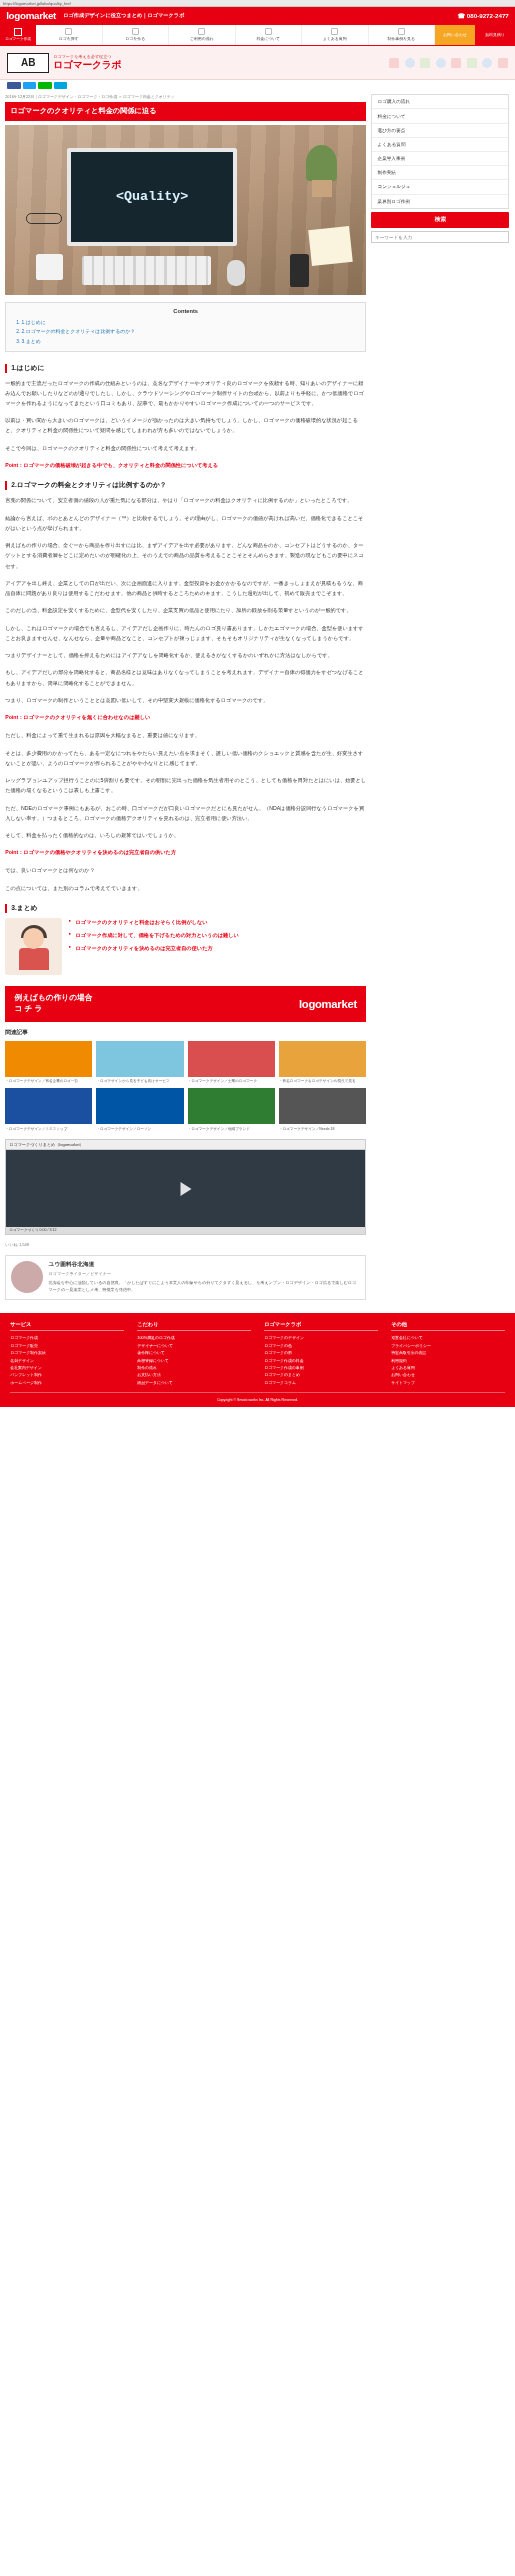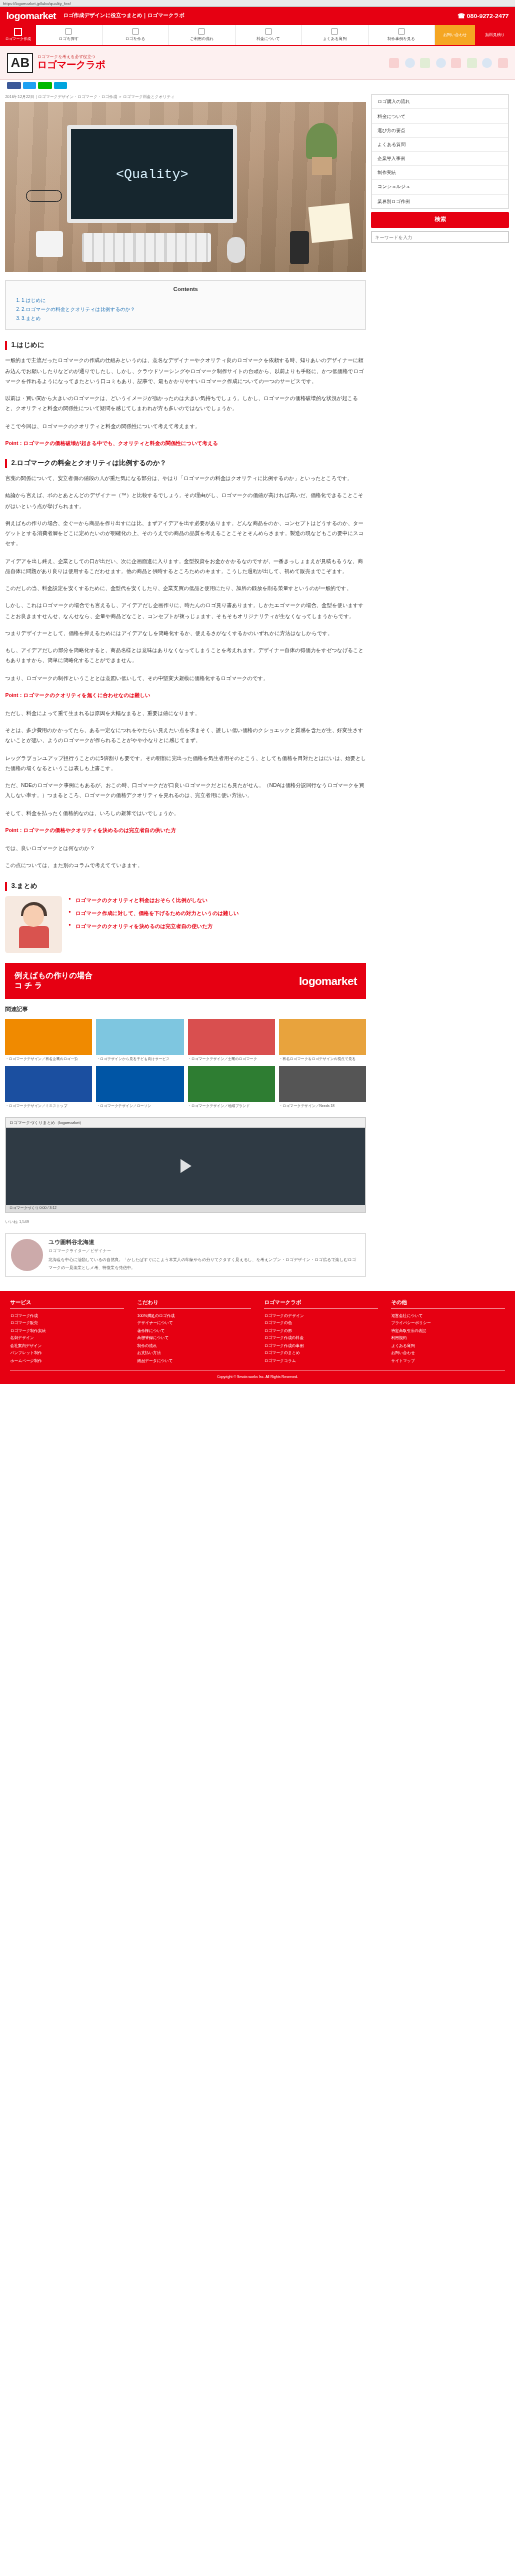--- a/index.html
+++ b/index.html
@@ -47,21 +47,21 @@
     align-items:center; justify-content:center; text-align:center; line-height:1.3;
   }
   .nav-cta.red { background:#e60012; }
   
   .banner-wrap { position:relative; }
   .banner {
     height:34px; background:#fdf0f0; border-bottom:0.5px solid #f0d5d5;
     display:flex; align-items:center; padding:0 7.2px; position:relative; overflow:hidden;
   }
   .banner-badge {
-    width:26px; height:19.6px; border:1px solid #222; color:#222; font-size:13px;
+    width:42px; height:19.6px; border:1px solid #222; color:#222; font-size:10px;
     font-weight:bold; display:flex; align-items:center; justify-content:center;
     margin-right:4.1px; background:#fff;
   }
   .banner-title { font-size:9.8px; font-weight:bold; color:#e60012; letter-spacing:-0.3px; }
   .banner-art { flex:1; display:flex; justify-content:flex-end; align-items:center; gap:5.2px; opacity:.75; }
   .b-shape { width:10.3px; height:10.3px; background:#f7c7c7; border-radius:1.5px; }
   .b-shape.c { border-radius:50%; background:#cfe3f5; }
   .b-shape.t { background:#d8eccd; }
   .sns-row { display:flex; gap:2.1px; padding:2.1px 7.2px; background:#fff; }
   .sns { width:13.4px; height:6.7px; border-radius:1px; background:#3b5998; }
@@ -72,21 +72,21 @@
   .page { display:flex; gap:5.2px; padding:3.1px 5.2px 0 5.2px; align-items:flex-start; }
   .content { width:361px; }
   .sidebar { width:138px; }
   .breadcrumb { font-size:3.9px; color:#777; margin-bottom:3.1px; }
   .article-title {
     background:#e60012; color:#fff; font-size:7.2px; font-weight:bold;
     padding:4.1px 5.2px; margin-bottom:4.1px;
   }
   .hero {
     width:100%; height:170px; background:linear-gradient(160deg,#cdb39a 0%,#b8987c 48%,#8f7458 100%);
-    position:relative; overflow:hidden; margin-bottom:5.2px;
+    position:relative; overflow:hidden; margin-bottom:5.2px;font-weight:bold;
   }
   .hero .desk { position:absolute; inset:0; background:
      repeating-linear-gradient(92deg, rgba(0,0,0,0.05) 0 14.4px, rgba(255,255,255,0.04) 14.4px 29px); }
   .hero .monitor {
     position:absolute; left:62px; top:23px; width:170px; height:98px;
     background:#1b2b33; border:4.1px solid #e8e8e8; border-radius:2.1px;
   }
   .hero .screen {
     position:absolute; inset:0; background:#16262e; display:flex; align-items:center; justify-content:center;
     color:#d9f2ff; font-size:13.4px; font-family:"Liberation Mono", monospace;
@@ -252,20 +252,21 @@
   <span class="sns"></span>
   <span class="sns tw"></span>
   <span class="sns li"></span>
   <span class="sns ht"></span>
 </div>
 
 <div class="page">
   <div class="content">
 
     <div class="breadcrumb">2016年12月22日｜ロゴマークデザイン・ロゴマーク・ロゴ作成 ＞ ロゴマーク料金とクオリティ</div>
+    <div class="article-title">ロゴマークのクオリティと料金の関係に迫る</div>
 
     <div class="hero">
       <div class="desk"></div>
       <div class="glasses"></div>
       <div class="mug"></div>
       <div class="plant"></div>
       <div class="pot"></div>
       <div class="note"></div>
       <div class="monitor">
         <div class="screen">&lt;Quality&gt;</div>

